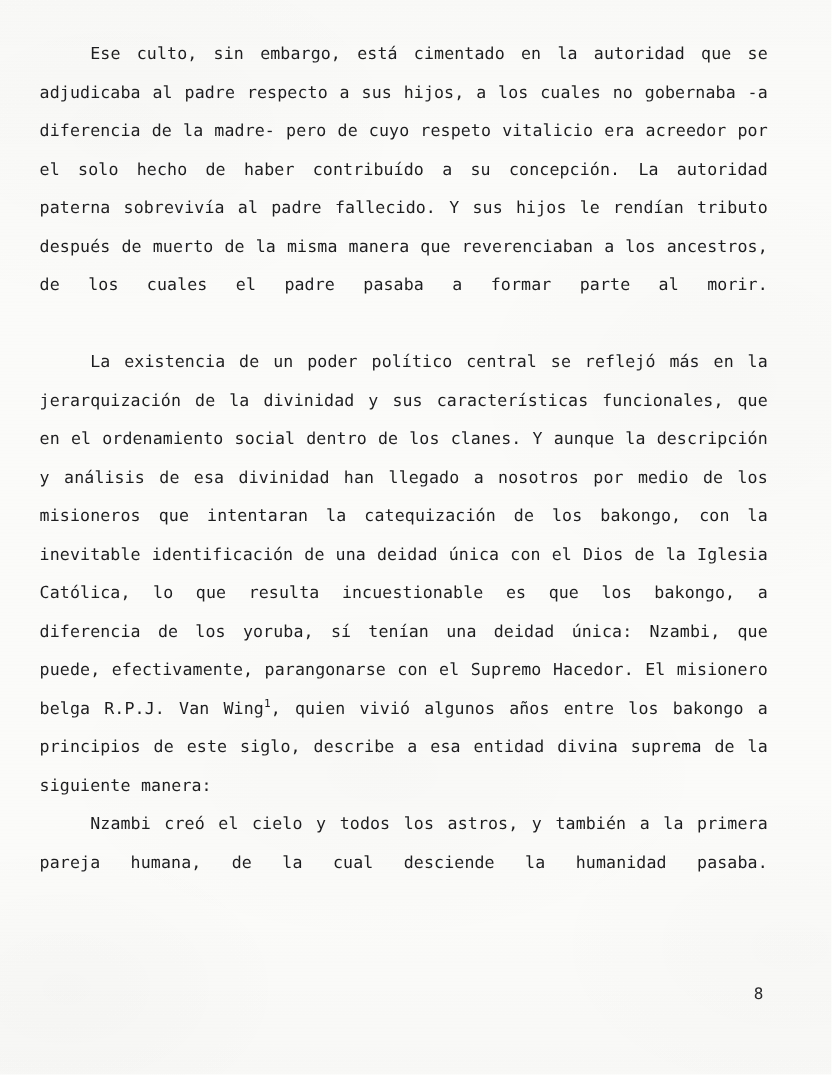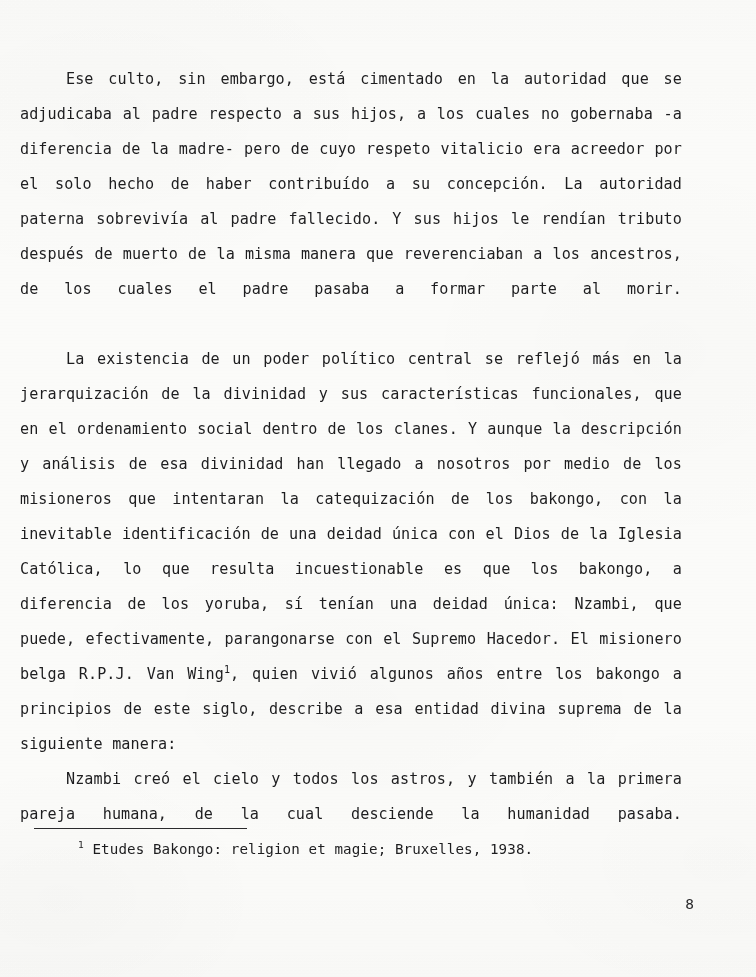--- a/index.html
+++ b/index.html
@@ -36,24 +36,23 @@
       0deg,
       rgba(0,0,0,0.006) 0px,
       rgba(0,0,0,0.006) 1px,
       rgba(0,0,0,0) 1px,
       rgba(0,0,0,0) 3px
     );
   }
 
   .text-body {
     position: absolute;
-    left: 20px;
+    left: 36px;
     top: 32px;
     width: 662px;
-    margin-top: 30px;
   }
 
   .para {
     margin: 0;
     font-family: "DejaVu Sans Mono", "Liberation Mono", monospace;
     font-size: 15.1px;
     line-height: 35px;
     color: #1d1d1f;
     text-align: justify;
     text-justify: inter-word;
@@ -125,20 +124,16 @@
   <div class="text-body">
 
     <p class="para justify-last">Ese culto, sin embargo, está cimentado en la autoridad que se adjudicaba al padre respecto a sus hijos, a los cuales no gobernaba -a diferencia de la madre- pero de cuyo respeto vitalicio era acreedor por el solo hecho de haber contribuído a su concepción. La autoridad paterna sobrevivía al padre fallecido. Y sus hijos le rendían tributo después de muerto de la misma manera que reverenciaban a los ancestros, de los cuales el padre pasaba a formar parte al morir.</p>
 
     <p class="para"><span>La existencia de un poder político central se reflejó más en la jerarquización de la divinidad y sus características funcionales, que en el ordenamiento social dentro de los clanes. Y aunque la descripción y análisis de esa divinidad han llegado a nosotros por medio de los misioneros que intentaran la catequización de los bakongo, con la inevitable identificación de una deidad única con el Dios de la Iglesia Católica, lo que resulta incuestionable es que los bakongo, a diferencia de los yoruba, sí tenían una deidad única: Nzambi, que puede, efectivamente, parangonarse con el Supremo Hacedor. El misionero belga R.P.J. Van Wing</span><sup class="fn-ref">1</sup><span>, quien vivió algunos años entre los bakongo a principios de este siglo, describe a esa entidad divina suprema de la siguiente manera:</span></p>
 
     <p class="para justify-last">Nzambi creó el cielo y todos los astros, y también a la primera pareja humana, de la cual desciende la humanidad pasaba.</p>
 
   </div>
 
-  <div class="footnote-area">
-    <hr class="footnote-rule">
-    <p class="footnote-text"><sup>1</sup><span> Etudes Bakongo: religion et magie; Bruxelles, 1938.</span></p>
-  </div>
 
   <div class="page-number">8</div>
 
 </div>
 
 </body></html>

